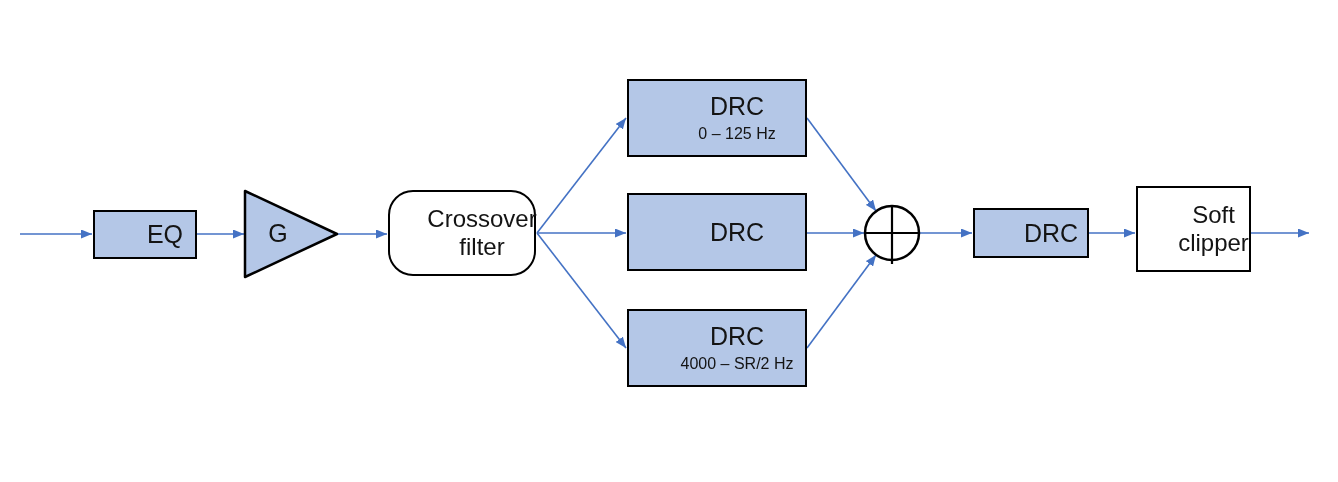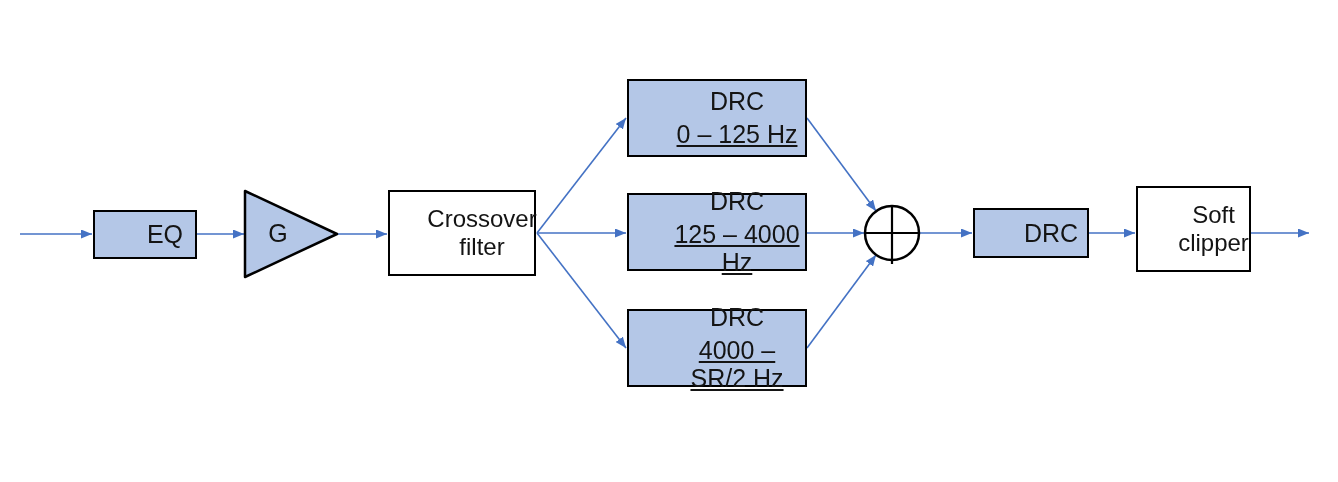--- a/index.html
+++ b/index.html
@@ -54,33 +54,33 @@
     text-align: center;
     color: #141414;
     line-height: 1.15;
     padding-left: 40px;
   }
   .node.blue { background: var(--node-fill, #b4c7e7); }
   .node.white { background: #ffffff; }
 
   .label-lg { font-size: 25px; }
   .label-md { font-size: 24px; }
-  .label-sub { font-size: 25px; margin-top: 4px; text-decoration: underline; }
+  .label-sub { font-size: 16px; margin-top: 4px; }
 
   .free-label {
     position: absolute;
     display: flex;
     align-items: center;
     justify-content: center;
     font-size: 25px;
     color: #141414;
   }
 
   #node-eq        { left: 93px;   top: 210px; width: 104px;  height: 49px; }
-  #node-crossover { left: 388px;  top: 190px; width: 148px; height: 86px; }
+  #node-crossover { left: 388px;  top: 190px; width: 148px; height: 86px; border-radius: 25px; }
   #node-drc-low   { left: 627px;  top: 79px;  width: 180px; height: 78px; }
   #node-drc-mid   { left: 627px;  top: 193px; width: 180px; height: 78px; }
   #node-drc-high  { left: 627px;  top: 309px; width: 180px; height: 78px; }
   #node-drc-post  { left: 973px;  top: 208px; width: 116px; height: 50px; }
   #node-softclip  { left: 1136px; top: 186px; width: 115px; height: 86px; }
   #gain-label     { left: 250px;  top: 211px; width: 56px;  height: 45px; }
 </style>
 </head>
 <body>
 
@@ -126,21 +126,20 @@
     <span class="label-md">filter</span>
   </div>
 
   <div class="node blue" id="node-drc-low">
     <span class="label-lg">DRC</span>
     <span class="label-sub">0 – 125 Hz</span>
   </div>
 
   <div class="node blue" id="node-drc-mid">
     <span class="label-lg">DRC</span>
-    <span class="label-sub">125 – 4000 Hz</span>
   </div>
 
   <div class="node blue" id="node-drc-high">
     <span class="label-lg">DRC</span>
     <span class="label-sub">4000 – SR/2 Hz</span>
   </div>
 
   <div class="node blue" id="node-drc-post">
     <span class="label-lg">DRC</span>
   </div>

